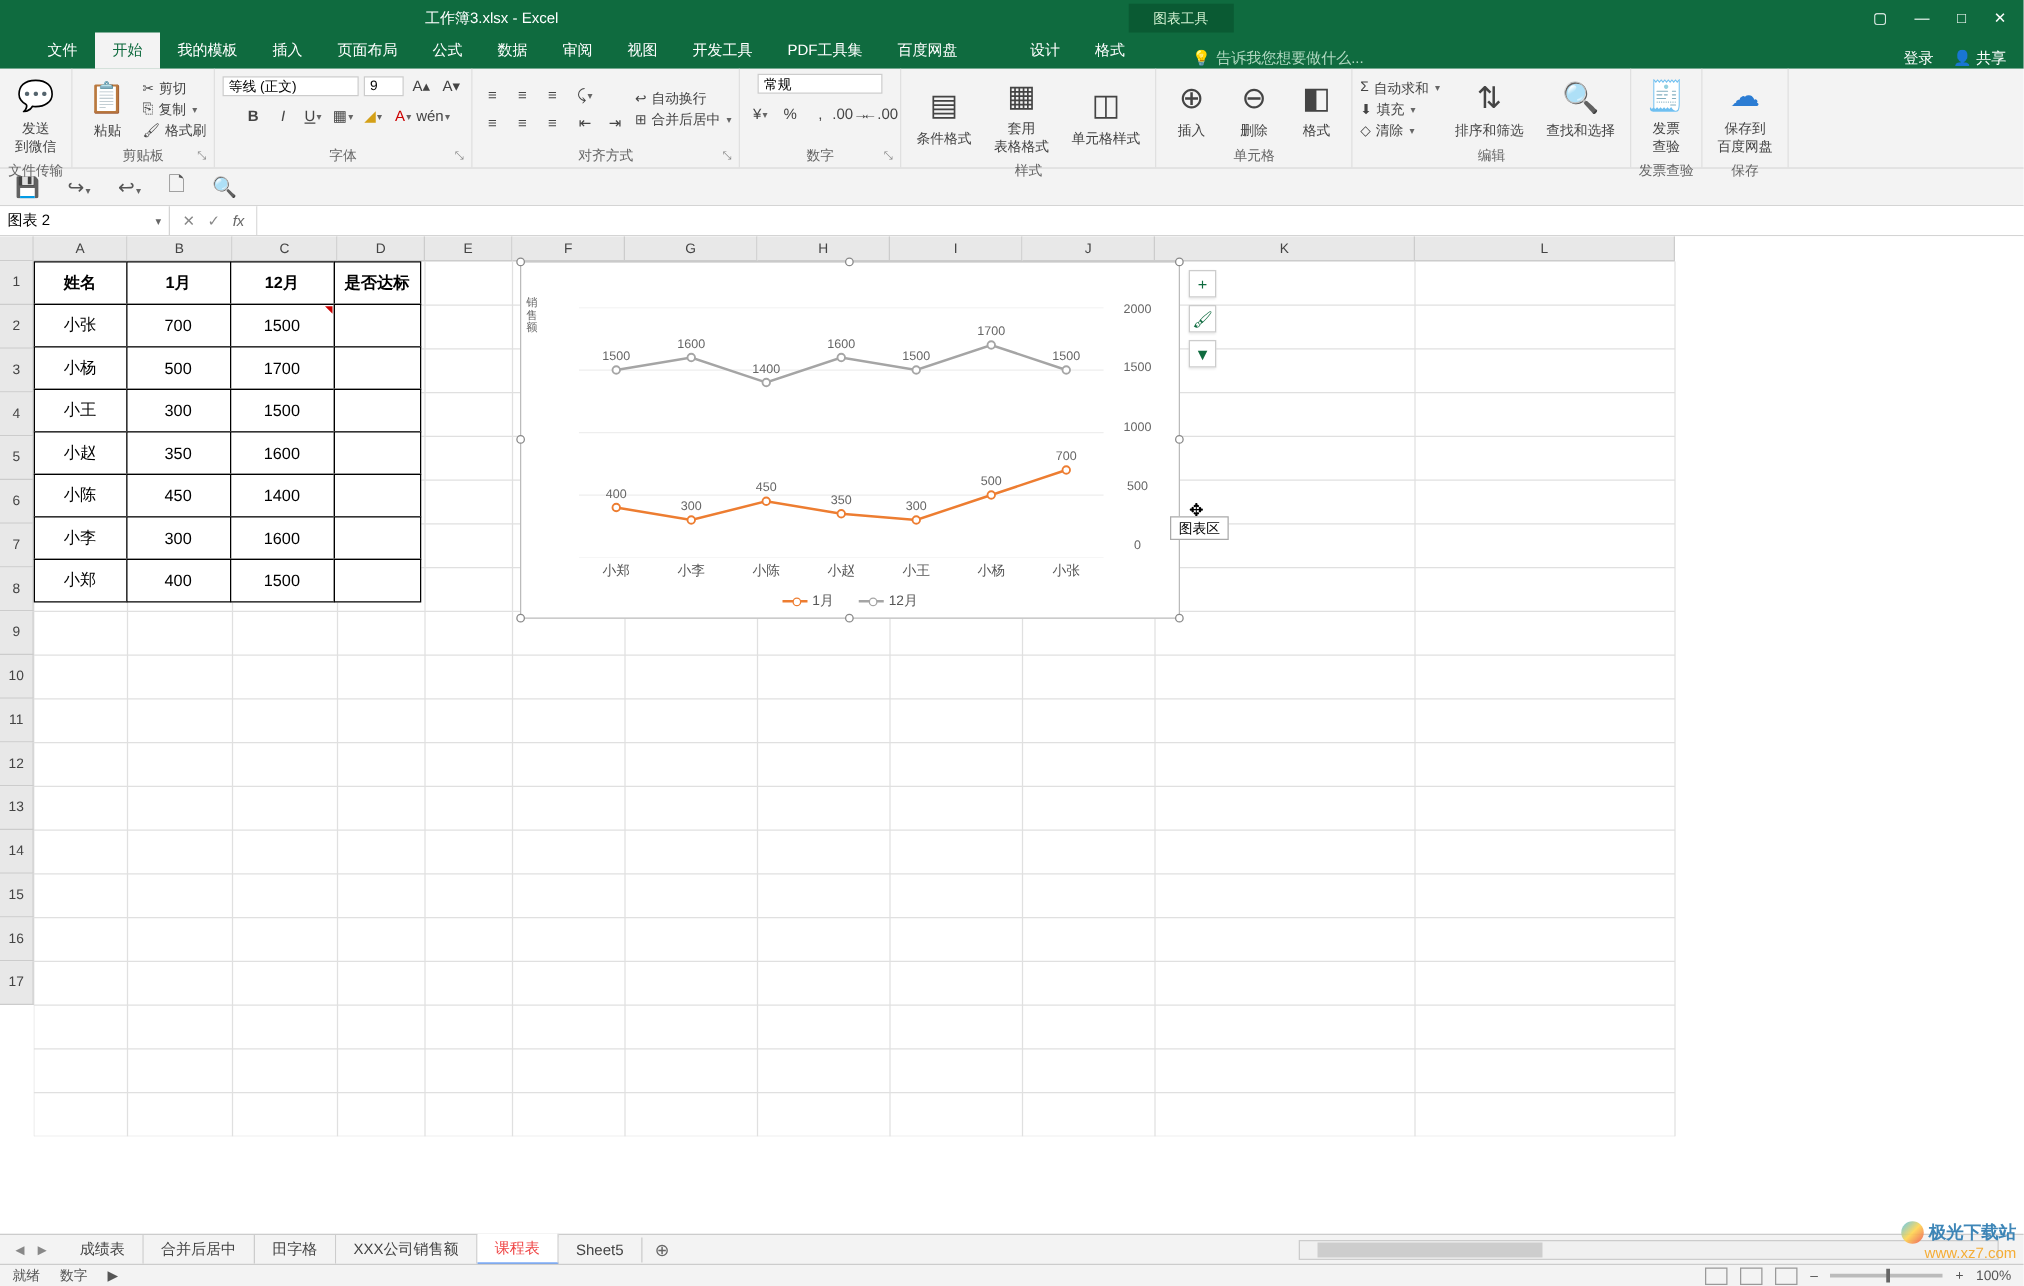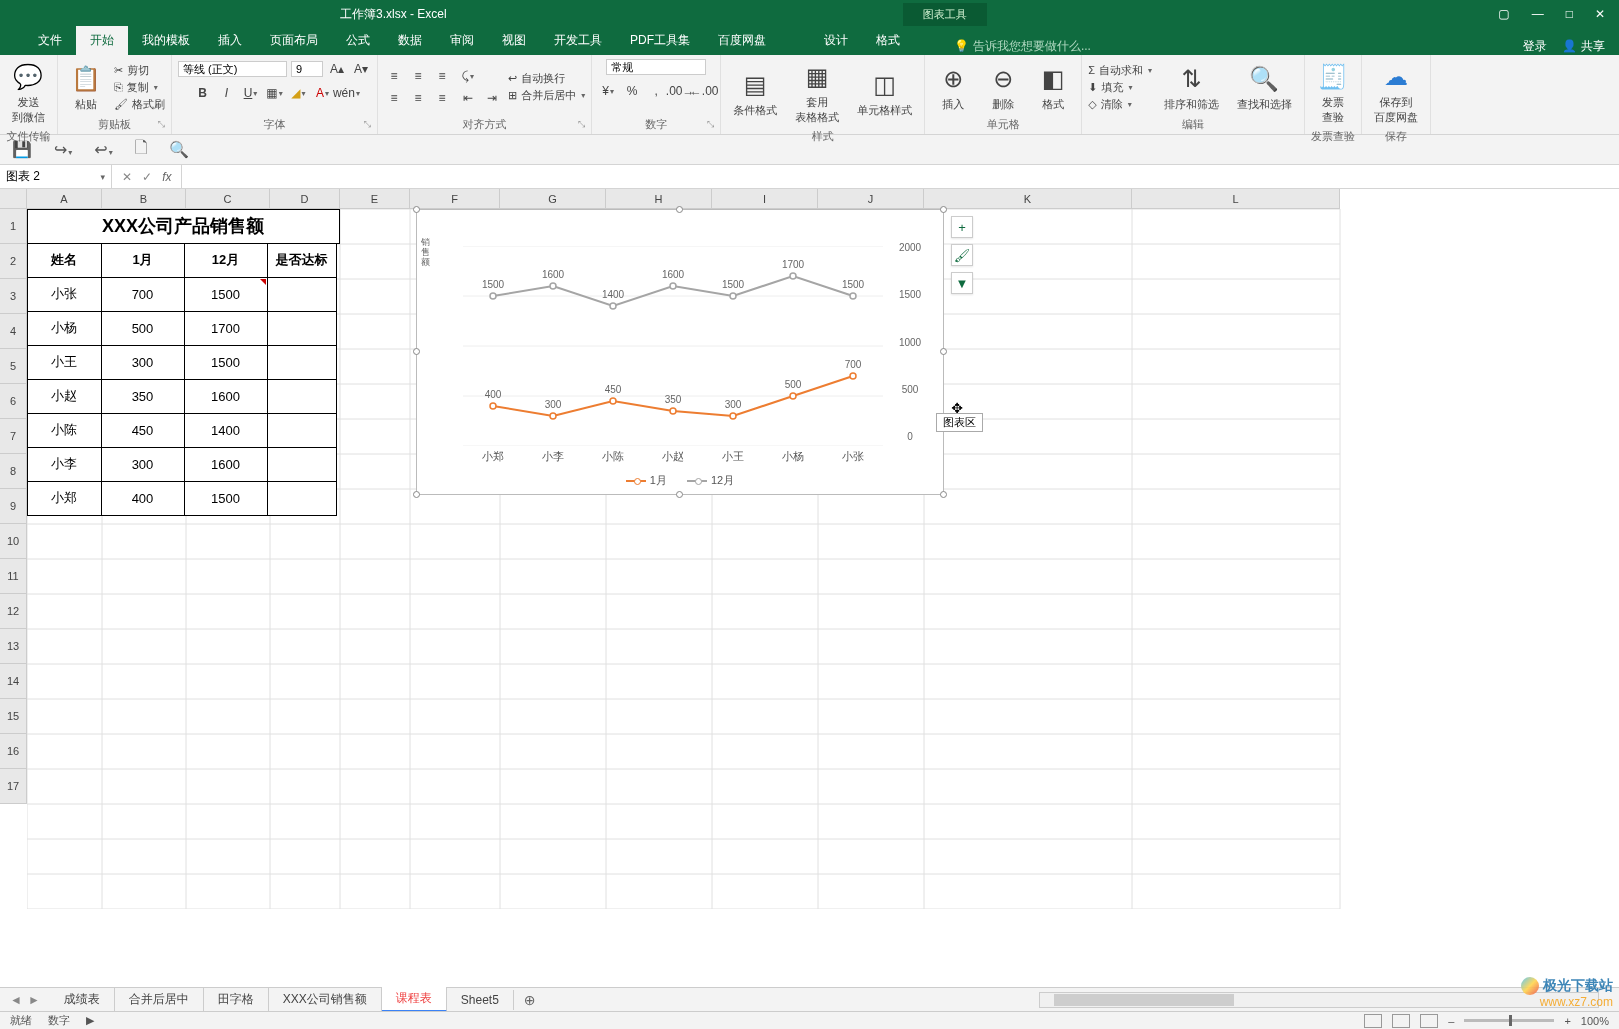--- a/index.html
+++ b/index.html
@@ -38,21 +38,21 @@
 .font-size { width: 32px; }
 .mini-btn { width: 20px; height: 20px; border: 1px solid transparent; display: inline-flex; align-items: center; justify-content: center; font-size: 12px; cursor: pointer; }
 .dd { font-size: 8px; color: #666; margin-left: 1px; }
 
 
 .qat { background: #f3f3f3; height: 30px; border-bottom: 1px solid #d4d4d4; display: flex; align-items: center; padding-left: 12px; gap: 22px; }
 .qat .qbtn { font-size: 16px; color: #555; cursor: pointer; }
 
 
 .formula-bar { height: 24px; border-bottom: 1px solid #d4d4d4; display: flex; align-items: stretch; background: #fff; }
-.name-box { width: 112px; border-right: 1px solid #d4d4d4; display: flex; align-items: center; padding: 0 6px; font-size: 12px; }
+.name-box { width: 136px; border-right: 1px solid #d4d4d4; display: flex; align-items: center; padding: 0 6px; font-size: 12px; }
 .name-box .dd2 { margin-left: auto; font-size: 9px; color: #666; }
 .fx-btns { display: flex; align-items: center; gap: 10px; padding: 0 10px; border-right: 1px solid #d4d4d4; font-size: 12px; color: #888; }
 .fx-btns .fx { font-style: italic; color: #666; }
 .formula-input { flex: 1; border: none; padding: 0 6px; font-size: 12px; outline: none; }
 
 
 .sheet-wrap { position: relative; height: 824px; overflow: hidden; background: #fff; }
 .corner-cell { position: absolute; left: 0; top: 0; width: 27px; height: 20px; background: #e8e8e8; border-right: 1px solid #ccc; border-bottom: 1px solid #ccc; }
 .col-headers { position: absolute; left: 27px; top: 0; height: 20px; display: flex; }
 .col-h { border-right: 1px solid #ccc; border-bottom: 1px solid #ccc; background: #e8e8e8; display: flex; align-items: center; justify-content: center; font-size: 11px; color: #444; }
@@ -434,23 +434,20 @@
       <line x1="0" y1="560" x2="1313" y2="560" stroke="#e0e0e0" stroke-width="1"></line>
       <line x1="0" y1="595" x2="1313" y2="595" stroke="#e0e0e0" stroke-width="1"></line>
       <line x1="0" y1="630" x2="1313" y2="630" stroke="#e0e0e0" stroke-width="1"></line>
       <line x1="0" y1="665" x2="1313" y2="665" stroke="#e0e0e0" stroke-width="1"></line>
       <line x1="0" y1="700" x2="1313" y2="700" stroke="#e0e0e0" stroke-width="1"></line>
       <line x1="0" y1="735" x2="1313" y2="735" stroke="#e0e0e0" stroke-width="1"></line>
       <line x1="0" y1="770" x2="1313" y2="770" stroke="#e0e0e0" stroke-width="1"></line>
     </svg>
 
   <div class="data-table" id="data-table">
-      <div class="trow">
-        <div class="tcell title-cell" style="width:313px;height:35px">XXX公司产品销售额</div>
-      </div>
       <div class="trow">
         <div class="tcell hdr" style="width:75px;height:35px">姓名</div>
         <div class="tcell hdr" style="width:84px;height:35px">1月</div>
         <div class="tcell hdr" style="width:84px;height:35px">12月</div>
         <div class="tcell hdr" style="width:70px;height:35px">是否达标</div>
       </div>
       <div class="trow">
         <div class="tcell" style="width:75px;height:35px;position:relative">小张</div>
         <div class="tcell" style="width:84px;height:35px;position:relative">700</div>
         <div class="tcell" style="width:84px;height:35px;position:relative">1500<span class="red-tri"></span></div>

